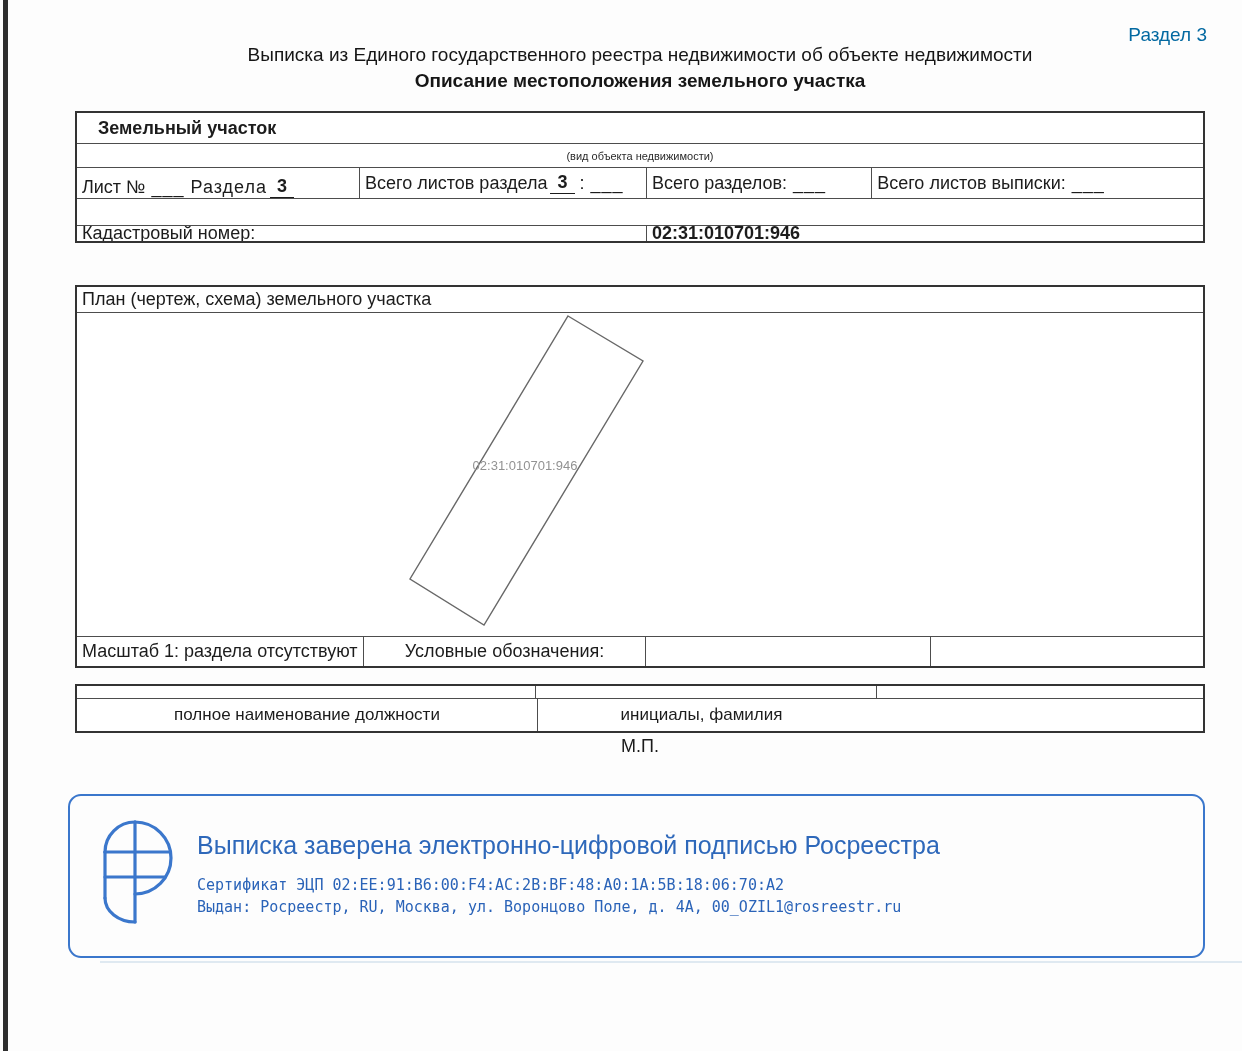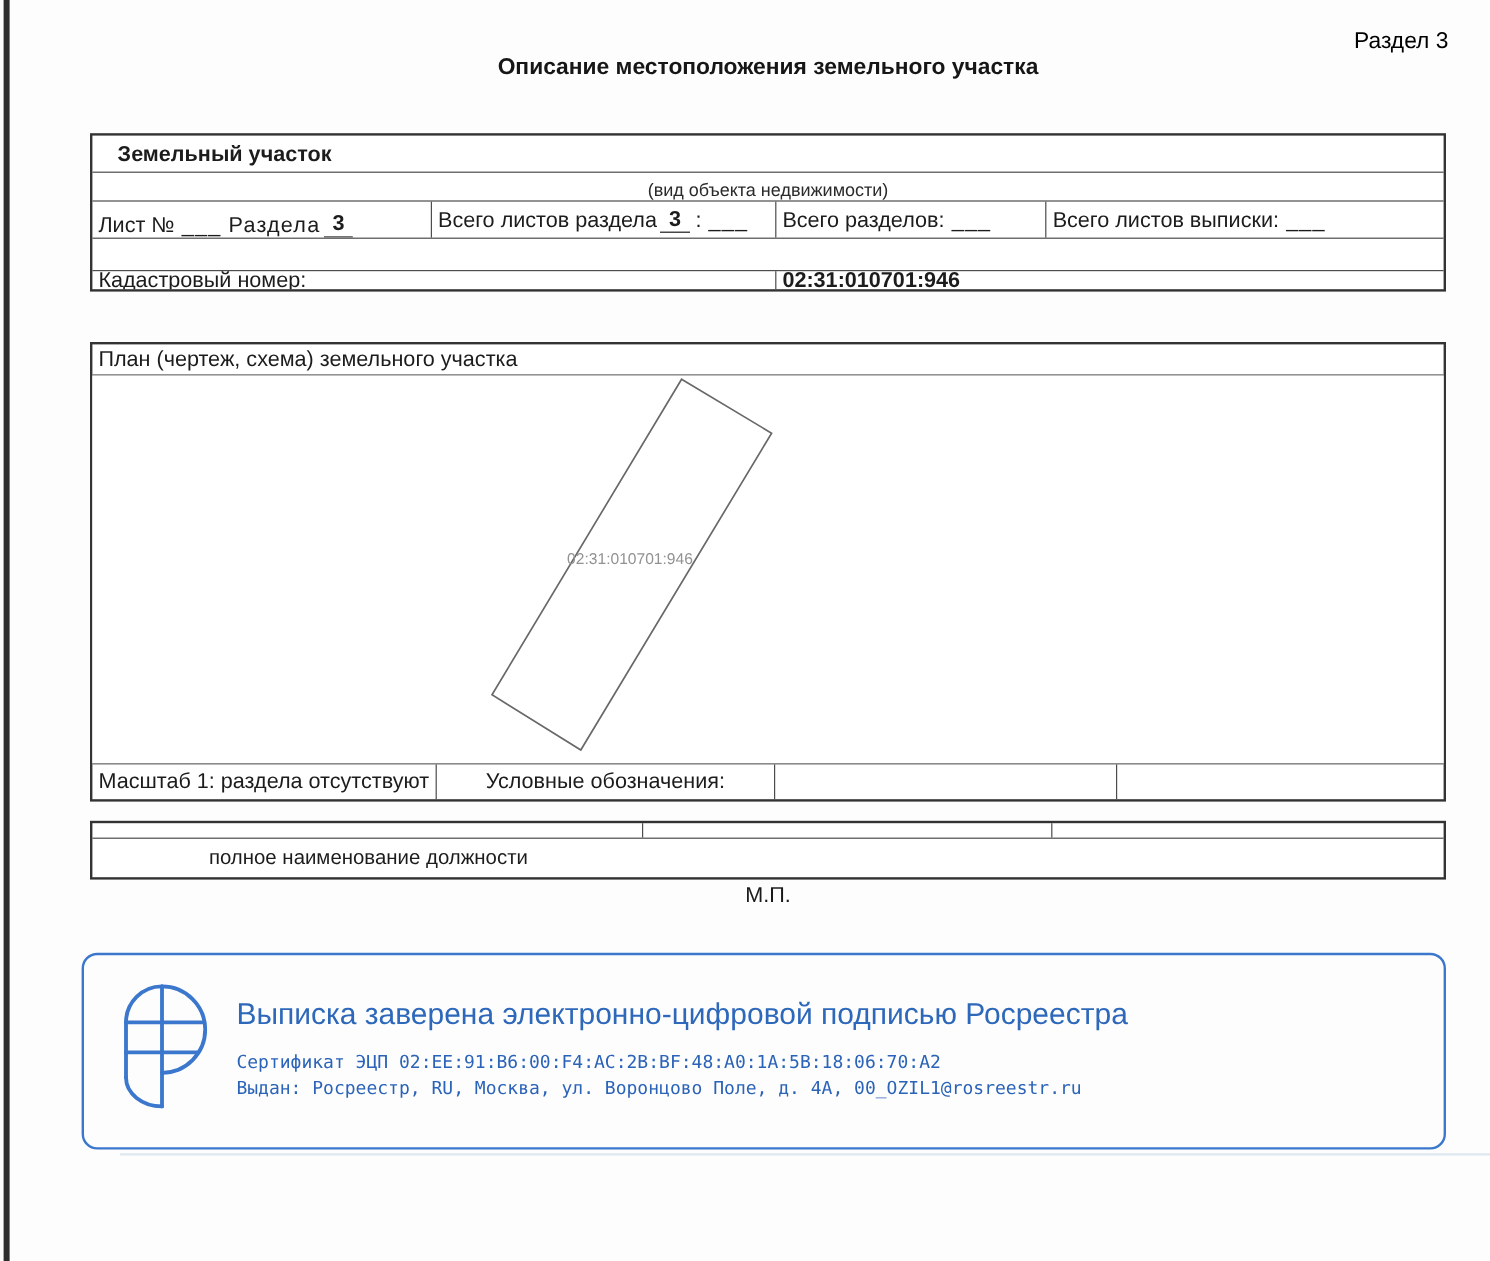--- a/index.html
+++ b/index.html
@@ -1,39 +1,39 @@
 <!DOCTYPE html>
 <html lang="ru"><head>
 <meta charset="utf-8">
 <style>
   html,body{margin:0;padding:0;background:#ffffff;}
   .canvas{position:relative;width:1242px;height:1051px;background:#fdfdfd;overflow:hidden;
           font-family:"Liberation Sans",sans-serif;color:#1c1c1c;}
   .left-bar{position:absolute;left:3px;top:0;width:4.5px;height:100%;background:#2e2e2e;}
-  .section-label{position:absolute;top:24px;right:35px;font-size:19px;color:#000000;}
+  .section-label{position:absolute;top:24px;right:35px;font-size:19px;color:#0369a1;}
   .doc-title{position:absolute;left:75px;top:43px;width:1130px;text-align:center;font-size:19px;line-height:24px;color:#161616;}
   .doc-title .t2{font-weight:bold;margin-top:2px;}
 
   
   .tbl{position:absolute;left:75px;width:1130px;border:2px solid #333;box-sizing:border-box;background:#fff;}
   .row{display:flex;box-sizing:border-box;border-top:1px solid #4d4d4d;align-items:center;}
   .row:first-child{border-top:none;}
   .cell{box-sizing:border-box;border-left:1px solid #4d4d4d;height:100%;display:flex;align-items:center;
         padding-left:5px;font-size:18px;overflow:hidden;white-space:nowrap;}
   .cell:first-child{border-left:none;}
   .cell.center{justify-content:center;padding-left:0;}
   .bold{font-weight:bold;}
   .uval{font-weight:bold;border-bottom:1.6px solid #1c1c1c;padding:0 7px;margin:0 3px;}
   .blank{margin-left:6px;letter-spacing:1px;}
   .sep{margin-left:2px;}
 
   
   .info-table{top:111px;}
   .r-obj{height:30px;padding-left:21px;font-size:18px;font-weight:bold;}
-  .r-hint{height:24px;justify-content:center;font-size:15px;color:#2a2a2a;align-items:flex-end;}
+  .r-hint{height:24px;justify-content:center;font-size:11px;color:#2a2a2a;}
   .r-sheets{height:31px;}
   .r-empty{height:27px;}
   .r-cad{height:16px;}
 
   
   .plan-box{top:285px;}
   .plan-header{height:25px;display:flex;align-items:center;padding-left:5px;font-size:18px;border-bottom:1px solid #4d4d4d;}
   .plan-area{position:relative;height:323px;background:#fff;}
   .parcel-label{position:absolute;left:448px;top:145px;transform:translateX(-50%);font-size:13px;color:#929292;}
   .plan-footer{height:30px;}
@@ -58,20 +58,21 @@
 </head>
 <body>
 
 <div class="canvas">
 
   <div class="left-bar"></div>
 
   <div class="section-label">Раздел 3</div>
 
   <div class="doc-title">
+    <div class="t1">Выписка из Единого государственного реестра недвижимости об объекте недвижимости</div>
     <div class="t2">Описание местоположения земельного участка</div>
   </div>
 
   <div class="tbl info-table">
     <div class="row r-obj">
       <span>Земельный участок</span>
     </div>
     <div class="row r-hint">
       <span>(вид объекта недвижимости)</span>
     </div>
@@ -133,20 +134,23 @@
   <div class="tbl sig-table">
     <div class="row r-thin">
       <div class="cell" style="width:460px;"></div>
       <div class="cell" style="width:342px;"></div>
       <div class="cell" style="width:328px;"></div>
     </div>
     <div class="row r-sign">
       <div class="cell center" style="width:460px;">
         <span>полное наименование должности</span>
       </div>
+      <div class="cell center" style="width:328px;">
+        <span>инициалы, фамилия</span>
+      </div>
     </div>
   </div>
 
   <div class="stamp">М.П.</div>
 
   <div class="cert-box">
     <svg class="cert-logo" width="70" height="107" viewBox="0 0 70 107">
       <g fill="none" stroke="#3b77cc" stroke-width="3.2" stroke-linecap="round">
         <path d="M32,4 A36,36 0 0 1 32,76"></path>
         <path d="M32,4 A30,30 0 0 0 2,34"></path>

